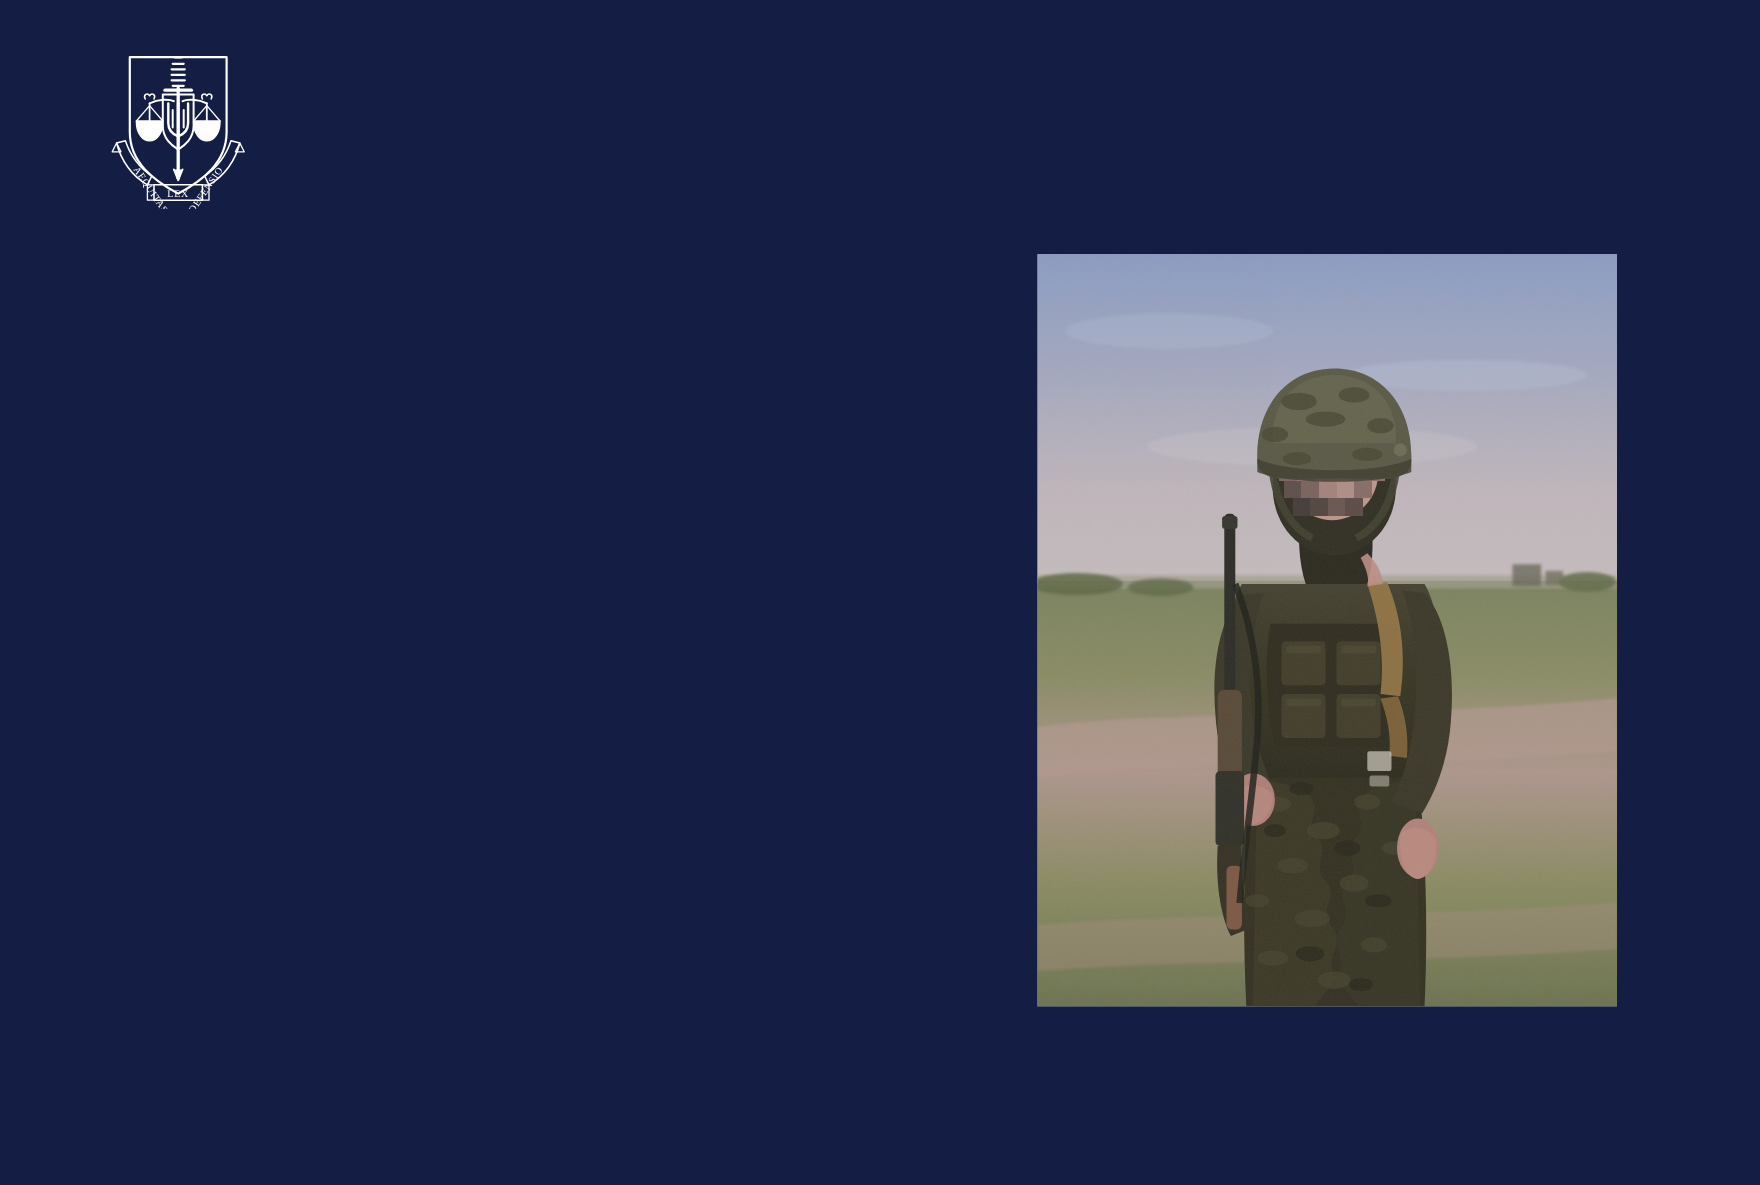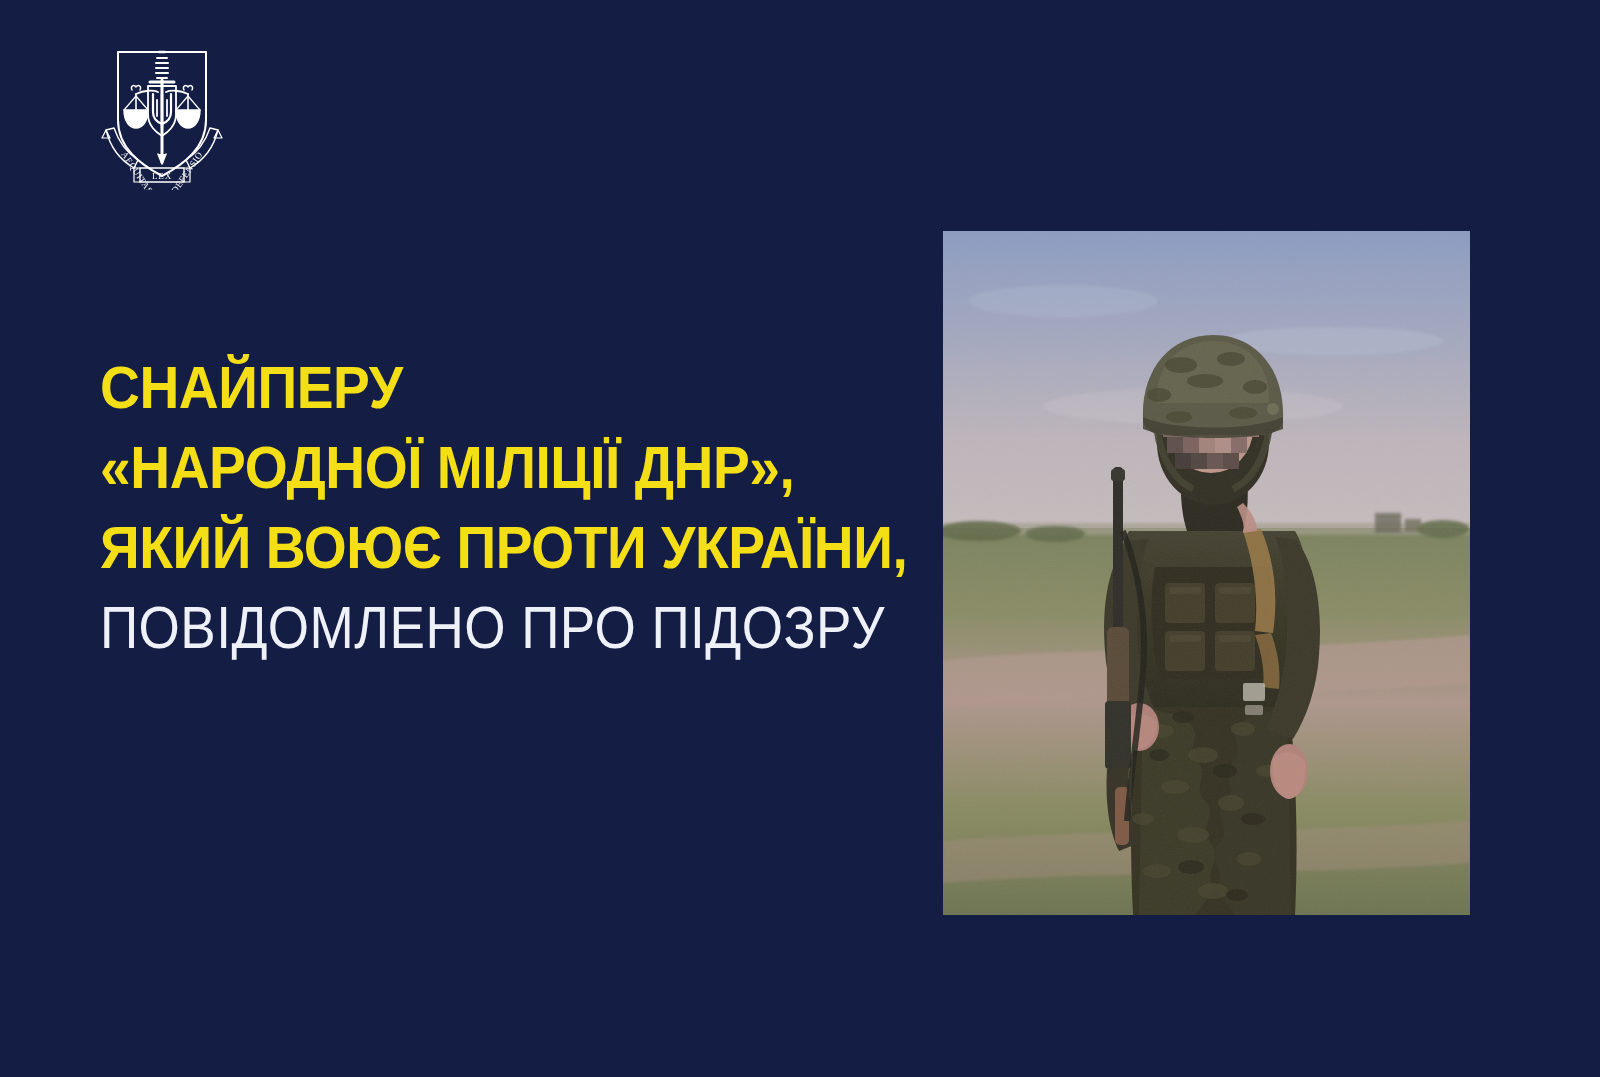--- a/index.html
+++ b/index.html
@@ -118,26 +118,20 @@
       <path d="M44 130 H88 V144 H44 Z" stroke-width="1.4"></path>
       <path d="M44 130 L38 130 L38 144 L44 144" stroke-width="1.2"></path>
       <path d="M88 130 L94 130 L94 144 L88 144" stroke-width="1.2"></path>
 
       <text x="25" y="116" fill="#ffffff" stroke="none" font-family="Liberation Serif, serif" font-size="9" letter-spacing="0.6" transform="rotate(56 25 116)">AEQUITAS</text>
       <text x="66" y="141" fill="#ffffff" stroke="none" font-family="Liberation Serif, serif" font-size="9" text-anchor="middle" letter-spacing="0.8">LEX</text>
       <text x="107" y="116" fill="#ffffff" stroke="none" font-family="Liberation Serif, serif" font-size="9" letter-spacing="0.6" text-anchor="end" transform="rotate(-56 107 116)">DEFENSIO</text>
     </svg>
   </div>
 
-  <div class="headline">
-    <span class="hl-line accent">СНАЙПЕРУ</span>
-    <span class="hl-line accent">«НАРОДНОЇ МІЛІЦІЇ ДНР»,</span>
-    <span class="hl-line accent">ЯКИЙ ВОЮЄ ПРОТИ УКРАЇНИ,</span>
-    <span class="hl-line plain">ПОВІДОМЛЕНО ПРО ПІДОЗРУ</span>
-  </div>
 
   <div class="photo">
     <svg viewBox="0 0 527 684" xmlns="http://www.w3.org/2000/svg" preserveAspectRatio="none">
       <defs>
         <linearGradient id="skyGrad" x1="0" y1="0" x2="0" y2="1">
           <stop offset="0%" stop-color="#8fa1c9"></stop>
           <stop offset="35%" stop-color="#a9aec6"></stop>
           <stop offset="70%" stop-color="#c6bcc2"></stop>
           <stop offset="100%" stop-color="#cdc3c4"></stop>
         </linearGradient>

